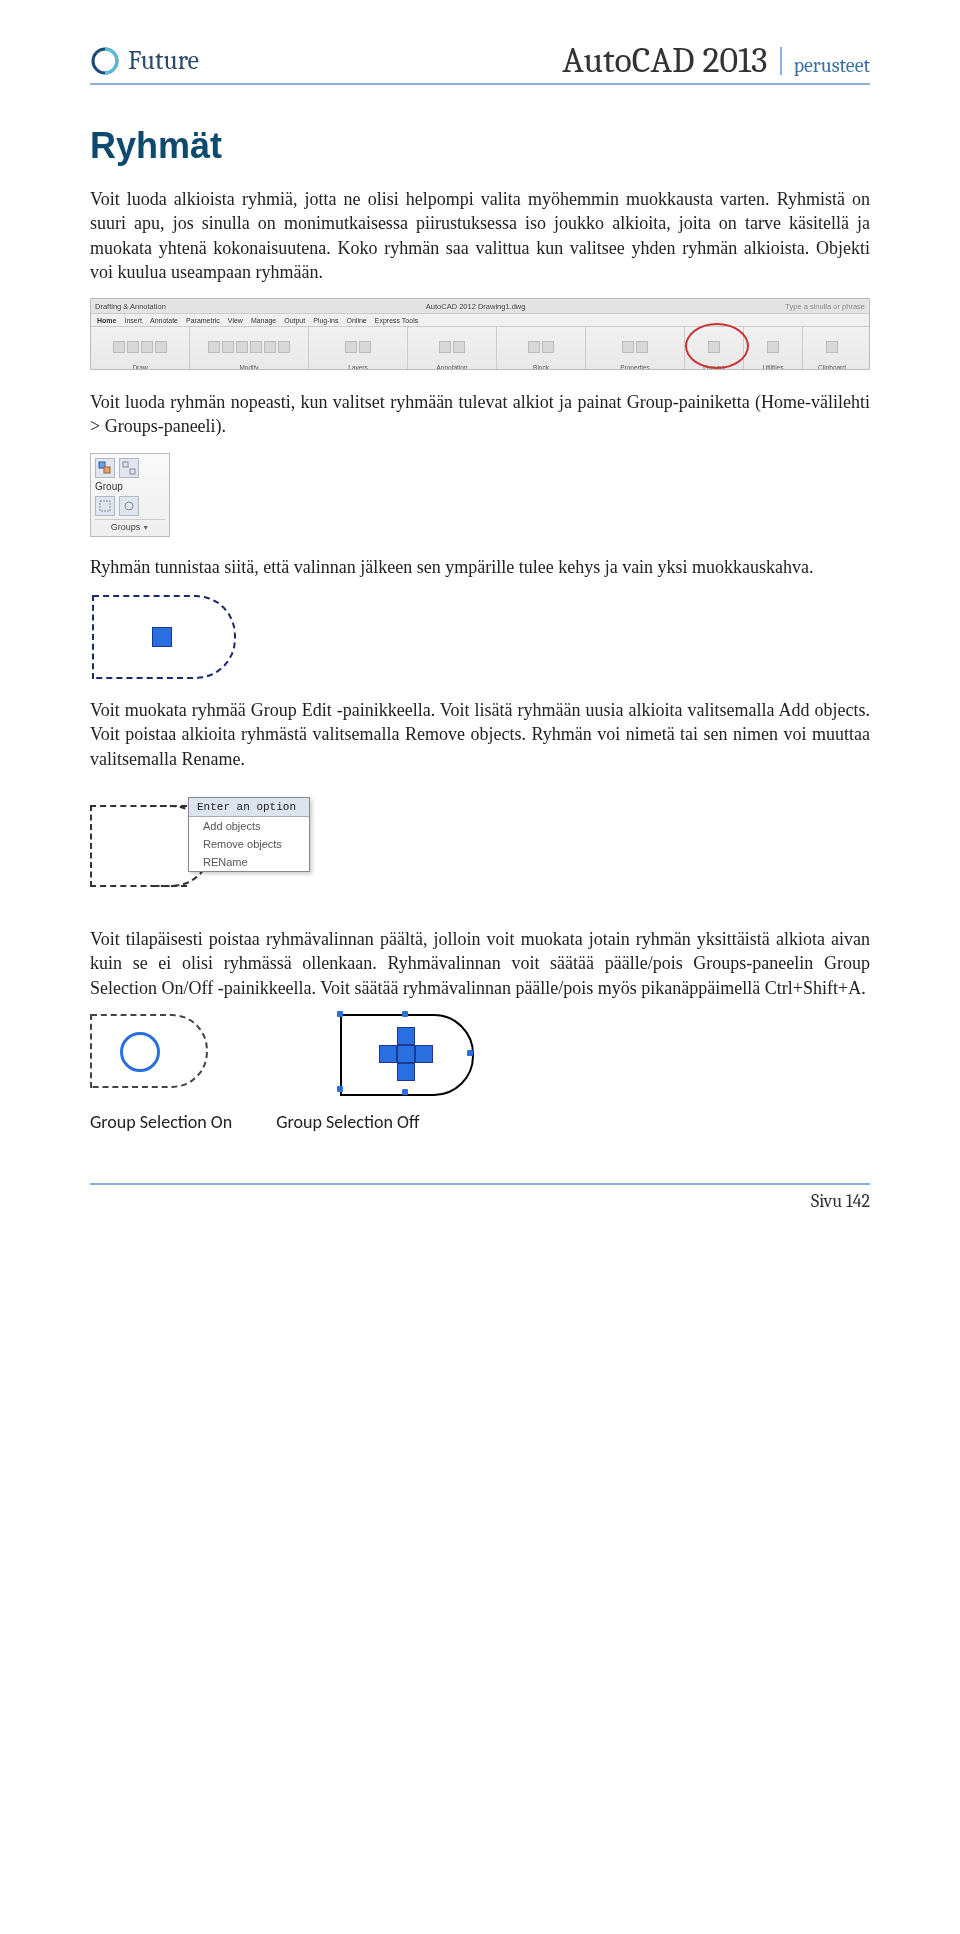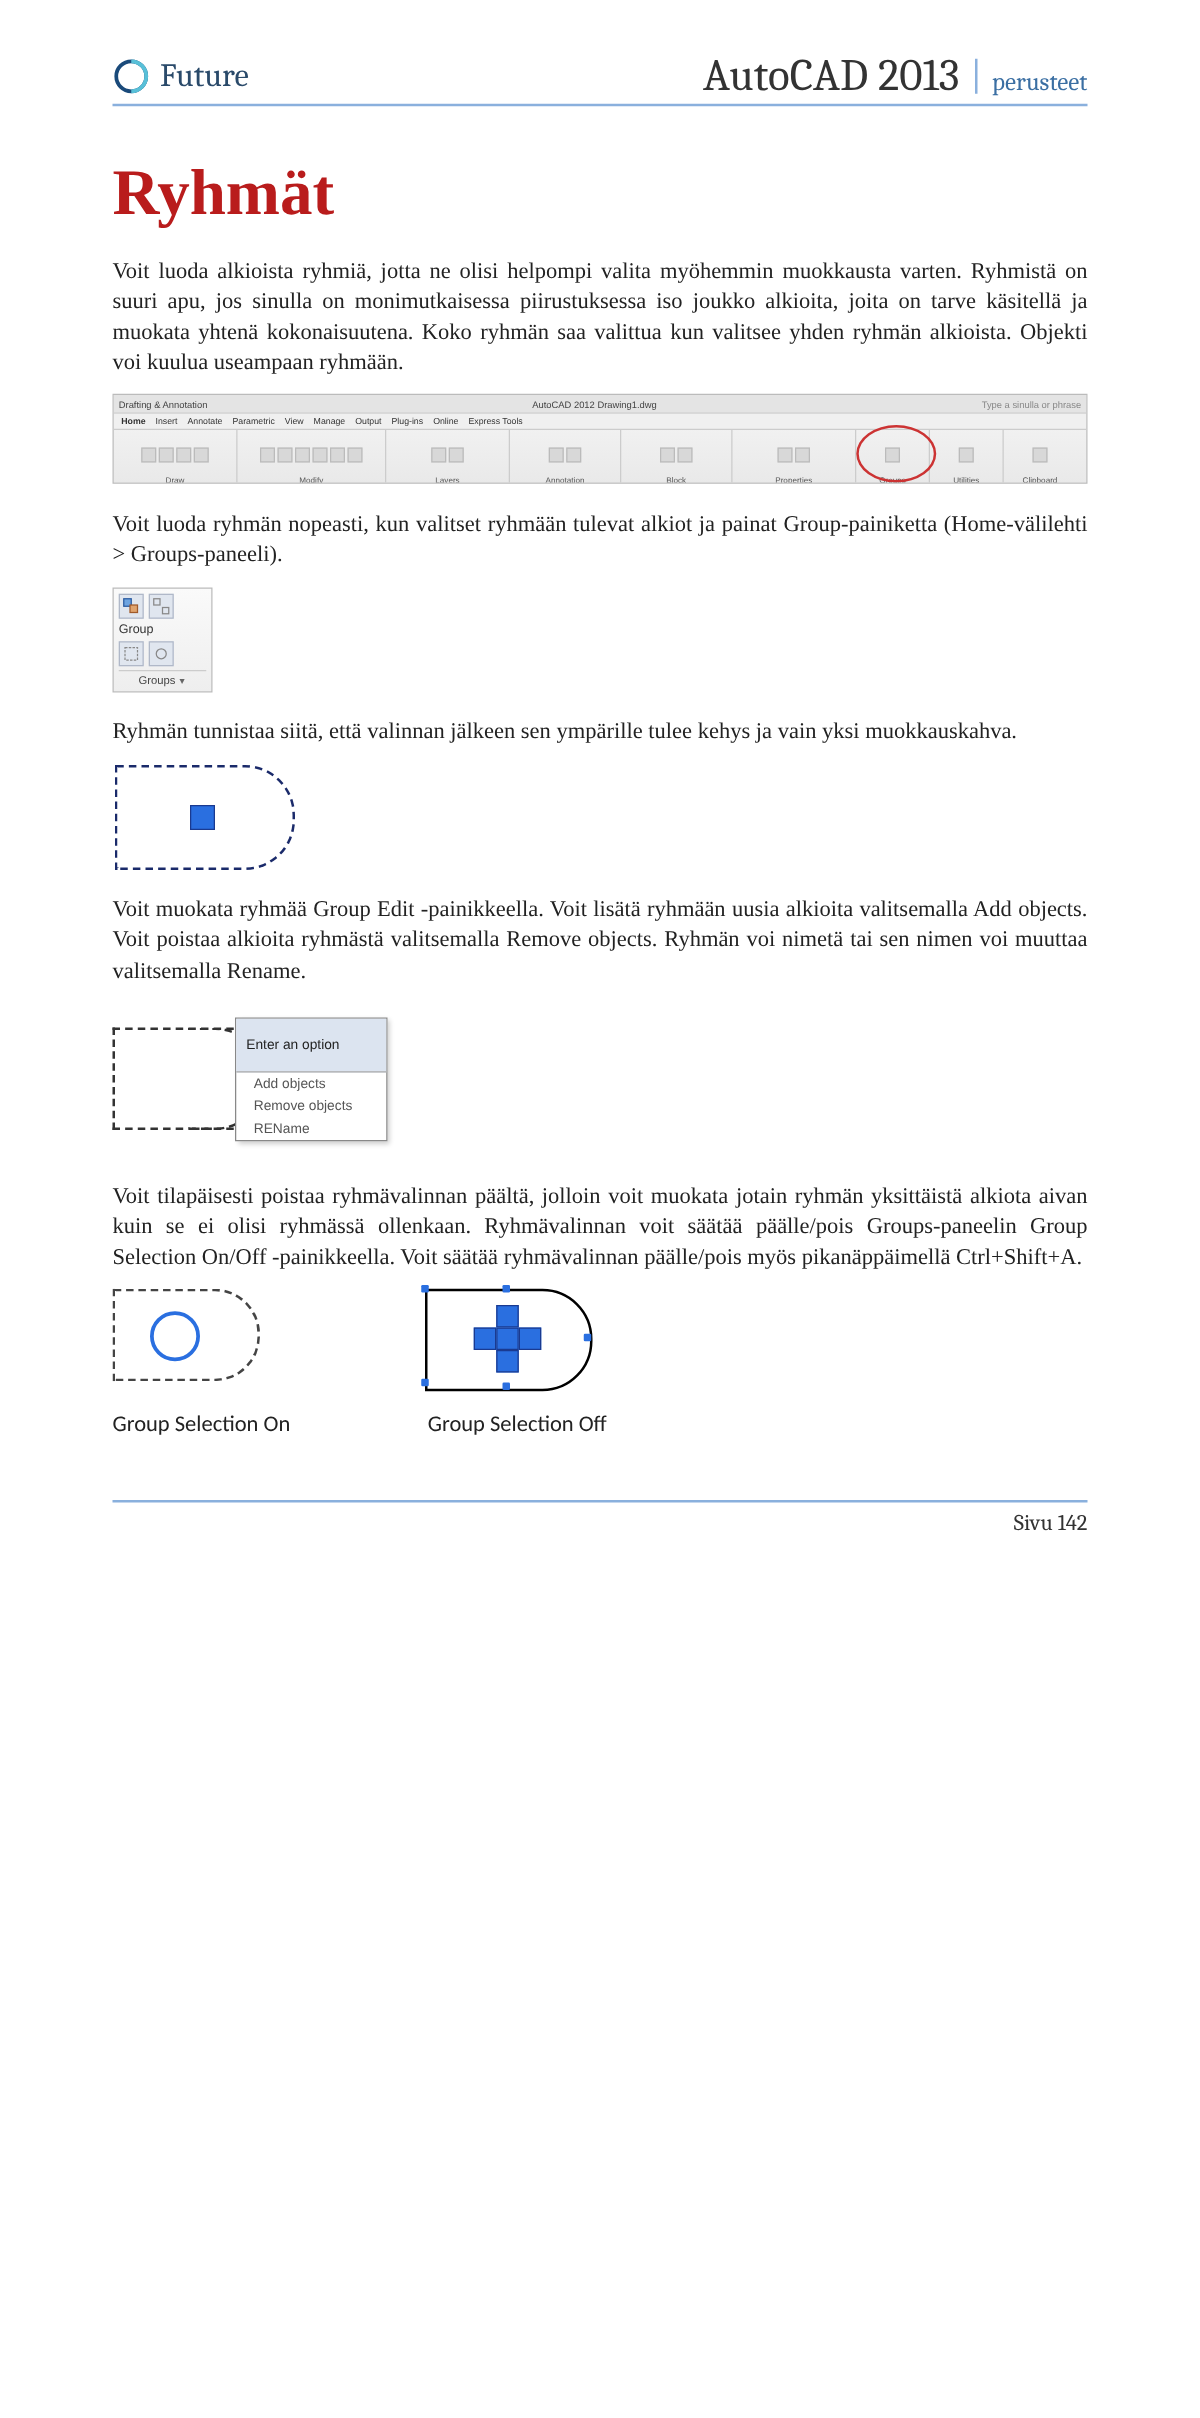--- a/index.html
+++ b/index.html
@@ -53,24 +53,24 @@
     color: #3b6fa3;
     text-align: center;
   }
   .header-sep {
     width: 2px;
     height: 28px;
     background: #8ab0dd;
     align-self: center;
   }
   h1.page-heading {
-    font-family: Liberation Serif, serif;
-    font-size: 52px;
+    font-family: Liberation Sans, sans-serif;
+    font-size: 36px;
     font-weight: bold;
-    color: #b91c1c;
+    color: #0c4a6e;
     margin: 40px 0 20px 0;
   }
   p.body {
     font-family: Liberation Serif, serif;
     font-size: 18px;
     line-height: 1.35;
     color: #222;
     margin: 0 0 14px 0;
     text-align: justify;
   }
@@ -256,22 +256,23 @@
     width: 120px;
     background: #fff;
     border: 1px solid #888;
     box-shadow: 2px 2px 4px rgba(0,0,0,0.2);
     font-family: "Segoe UI", Arial, sans-serif;
     font-size: 11px;
   }
   .menu-head {
     background: #dce4f0;
     border-bottom: 1px solid #aaa;
-    padding: 15px 8px;
+    padding: 3px 8px;
     color: #222;
+    font-family: Liberation Mono, monospace;
   }
   .menu-item {
     padding: 3px 14px;
     color: #555;
   }
 
   
   .bottom-shapes {
     display: flex;
     gap: 130px;
@@ -333,21 +334,21 @@
     border-radius: 1px;
   }
   .shape-b .d1 { left: -3px; top: -3px; }
   .shape-b .d2 { left: -3px; top: 72px; }
   .shape-b .d3 { left: 62px; top: -3px; }
   .shape-b .d4 { left: 62px; top: 75px; }
   .shape-b .d5 { left: 127px; top: 36px; }
 
   .caption-row {
     display: flex;
-    gap: 110px;
+    gap: 44px;
     margin-top: 12px;
   }
   .caption {
     font-family: Calibri, "Segoe UI", Arial, sans-serif;
     font-size: 18px;
     color: #222;
   }
 
   .footer {
     margin-top: 50px;

